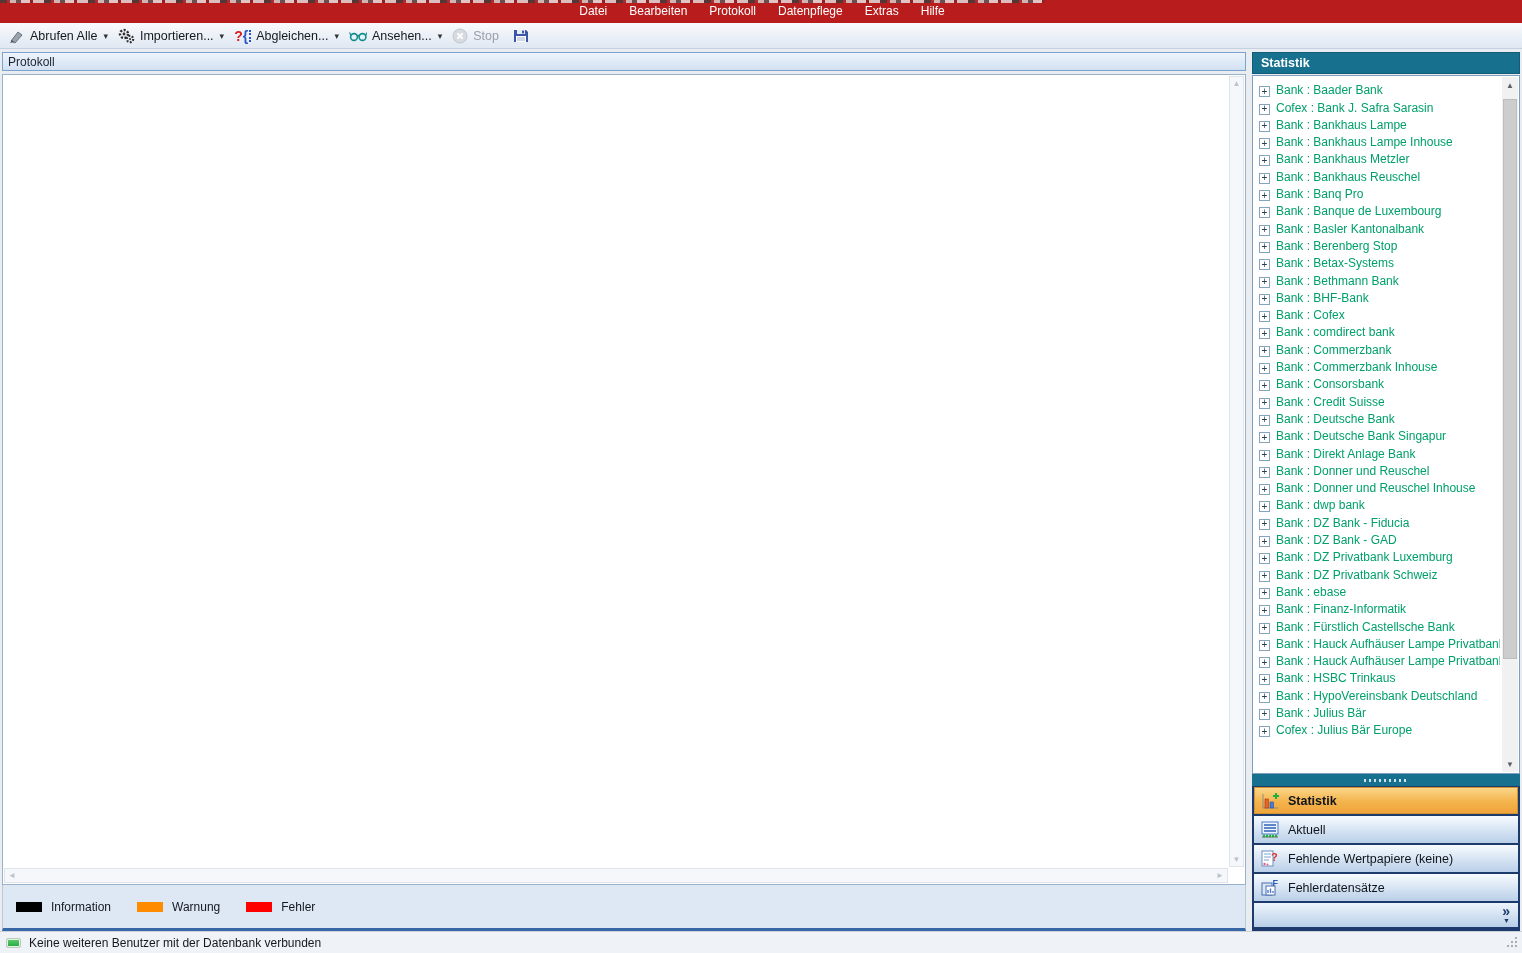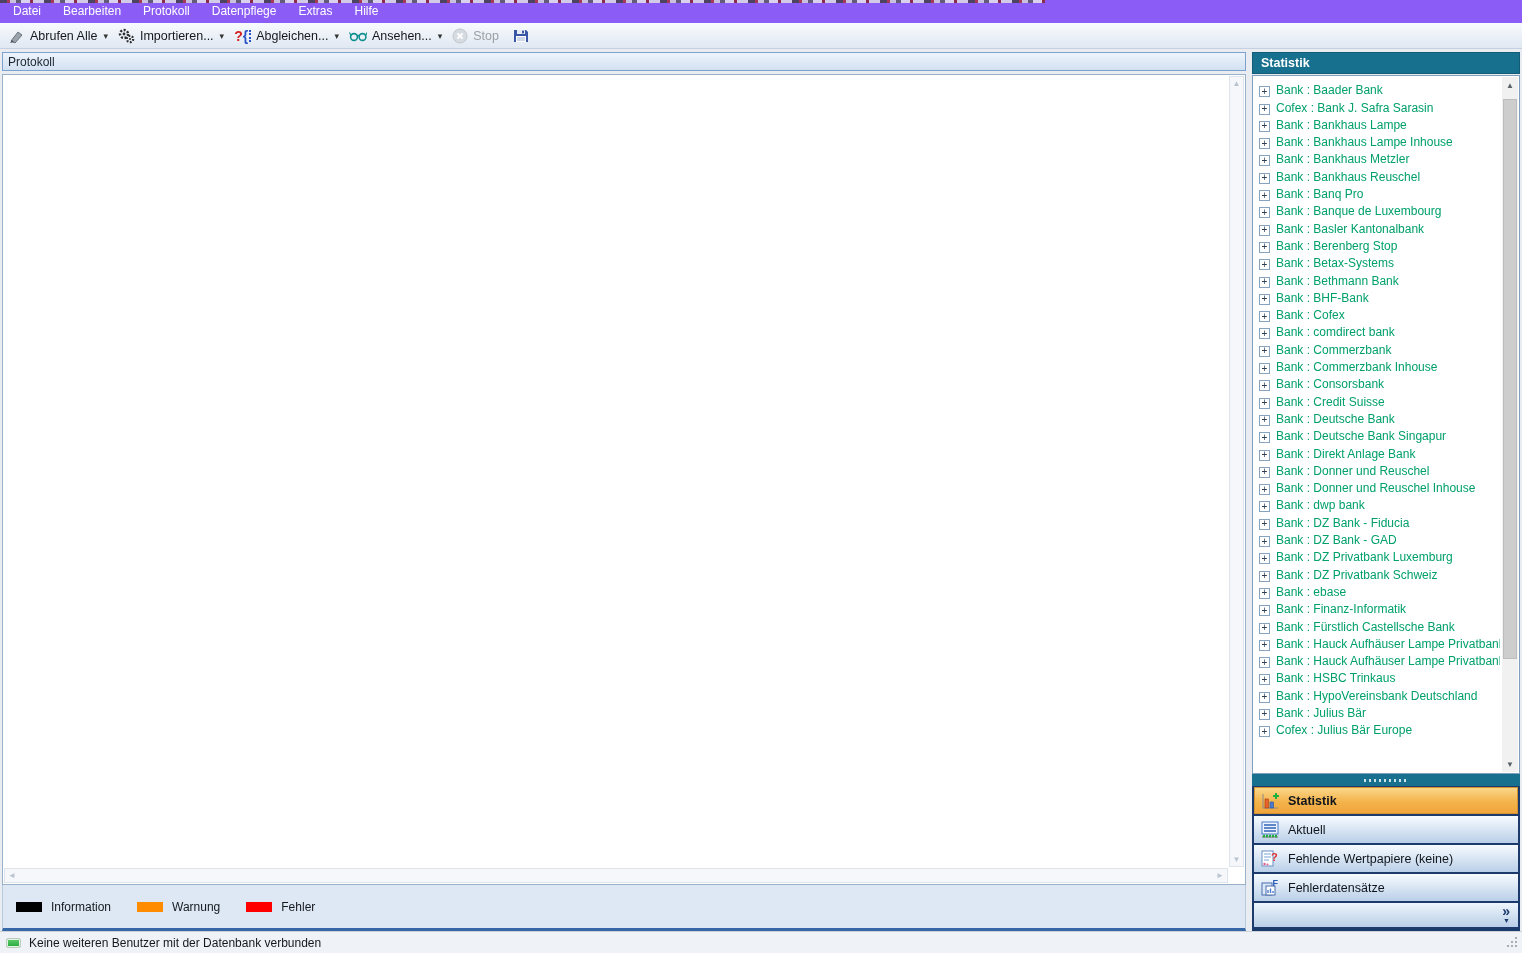--- a/index.html
+++ b/index.html
@@ -19,21 +19,21 @@
   .app-icon-text { font-size:8px; font-weight:bold; color:#2b5fae; line-height:8px; letter-spacing:0; }
   .app-icon-wave { display:block; }
   .title-text { font-size:12px; color:#5f6b77; }
   .win-controls { margin-left:auto; display:flex; height:30px; }
   .win-btn { width:46px; height:30px; display:flex; align-items:center; justify-content:center; }
   .glyph-min { width:11px; height:1px; background:#707070; display:block; }
   .glyph-max { width:10px; height:10px; border:1px solid #707070; display:block; }
   .glyph-close { font-size:16px; color:#666; line-height:16px; }
 
   
-  .menubar { height:23px; background:#8b5cf6; display:flex; align-items:center; padding-left:2px; flex:0 0 auto; }
+  .menubar { height:23px; background:#b91c1c; display:flex; align-items:center; padding-left:2px; flex:0 0 auto;justify-content:center; }
   .menu-item { color:#ffffff; font-size:12px; padding:0 11px; line-height:23px; cursor:default; }
 
   
   .toolbar { height:26px; background:linear-gradient(#f8fafd,#e0e8f2); border-bottom:1px solid #c5d1e0;
              display:flex; align-items:center; padding-left:4px; flex:0 0 auto; }
   .tbtn { display:flex; align-items:center; gap:5px; padding:2px 5px; font-size:12.5px; color:#15191e; }
   .tbtn .dd { font-size:9px; color:#333; margin-left:1px; }
   .tbtn.disabled { color:#9aa0a6; }
   .compare-q { color:#d42020; font-weight:bold; font-size:14px; }
   .compare-brace { color:#2a52c8; font-weight:bold; font-size:14px; }

